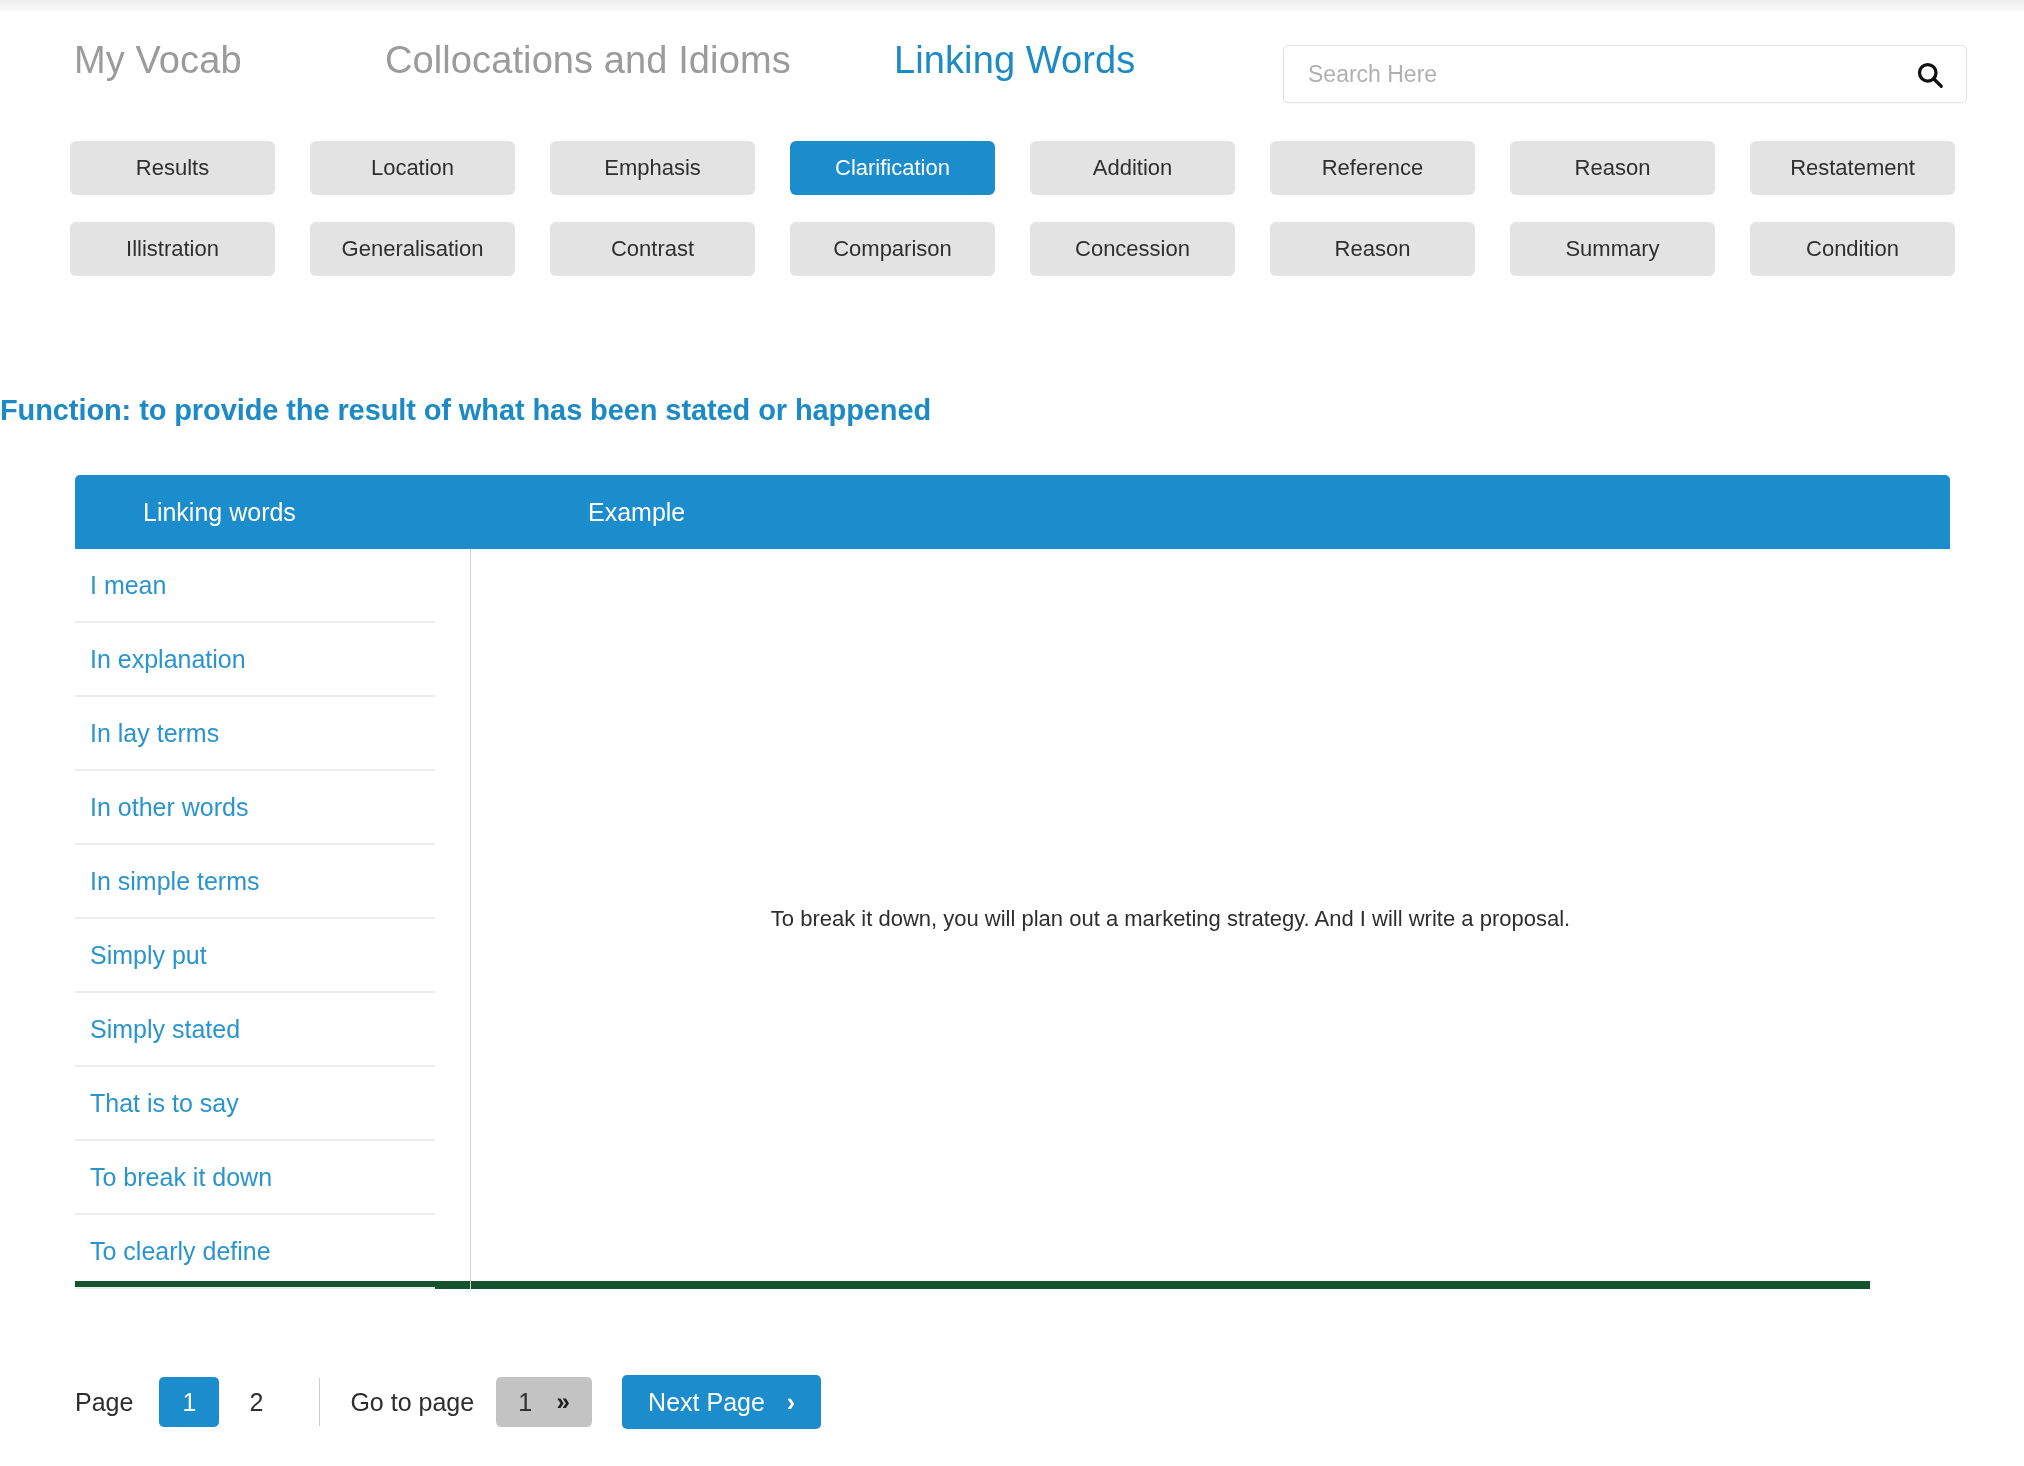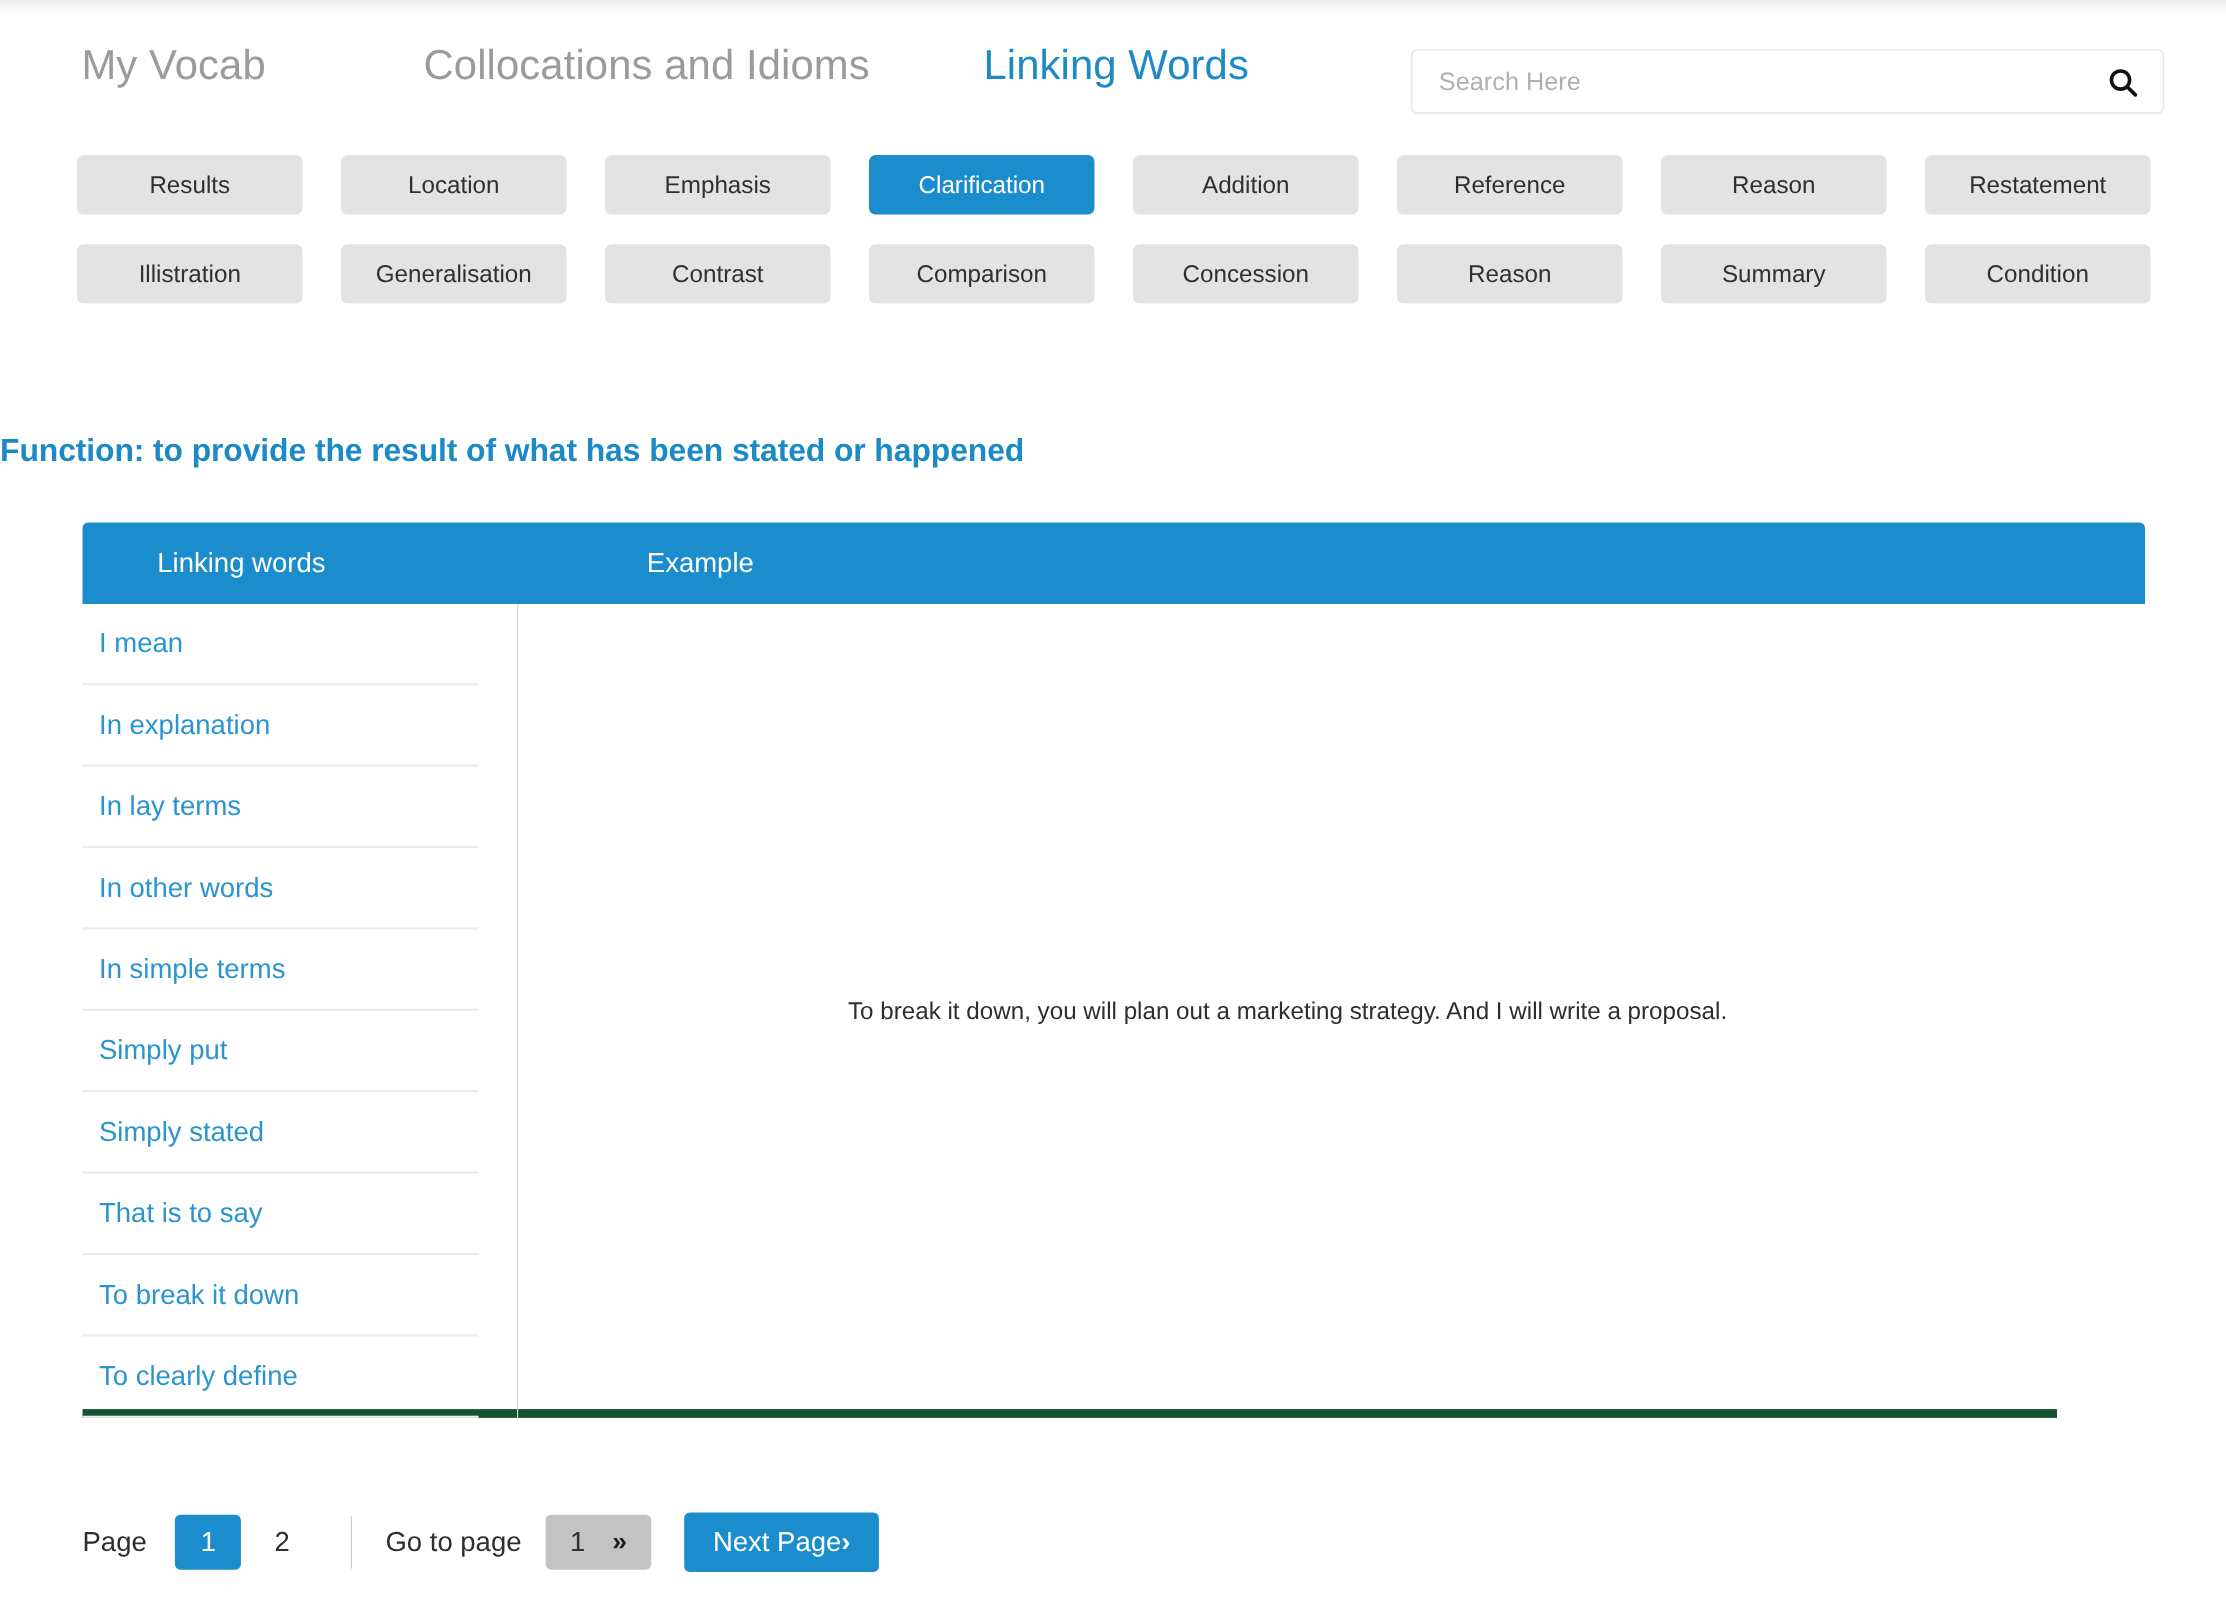--- a/index.html
+++ b/index.html
@@ -276,20 +276,21 @@
     height: 54px;
     background: #1b8ccc;
     border: 0;
     border-radius: 5px;
     color: #ffffff;
     font-family: "Liberation Sans", sans-serif;
     font-size: 25px;
     padding: 16px 26px;
     display: flex;
     align-items: center;
+    gap: 22px;
     cursor: pointer;
   }
   .next-chev {
     font-size: 25px;
     font-weight: bold;
     line-height: 1;
   }
 </style>
 </head>
 <body>

